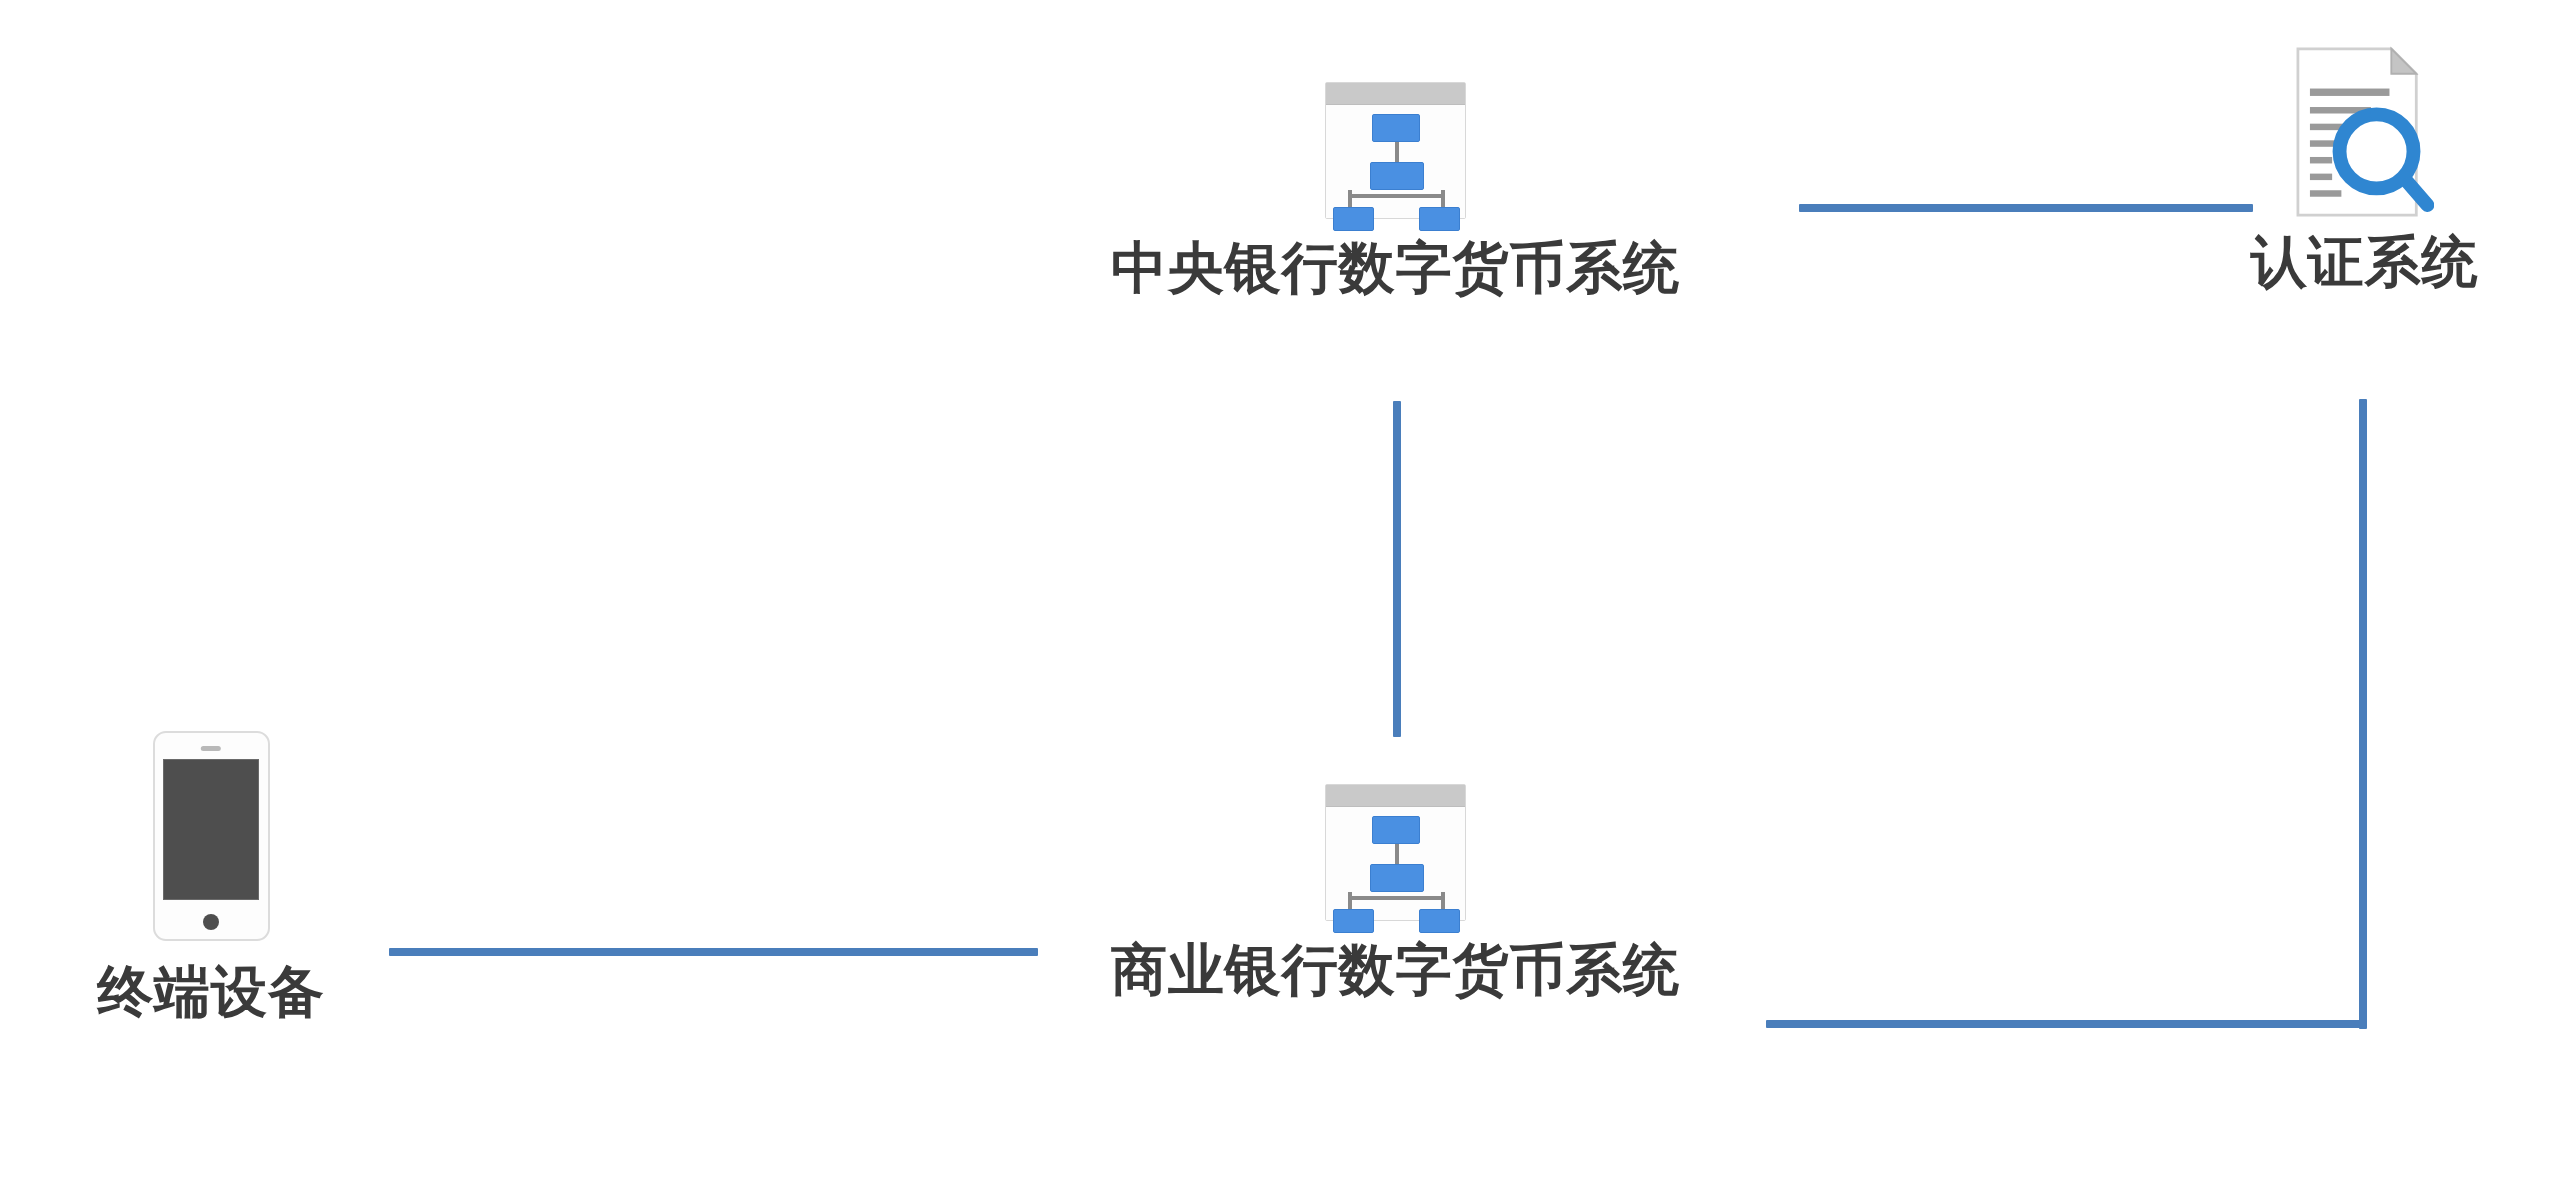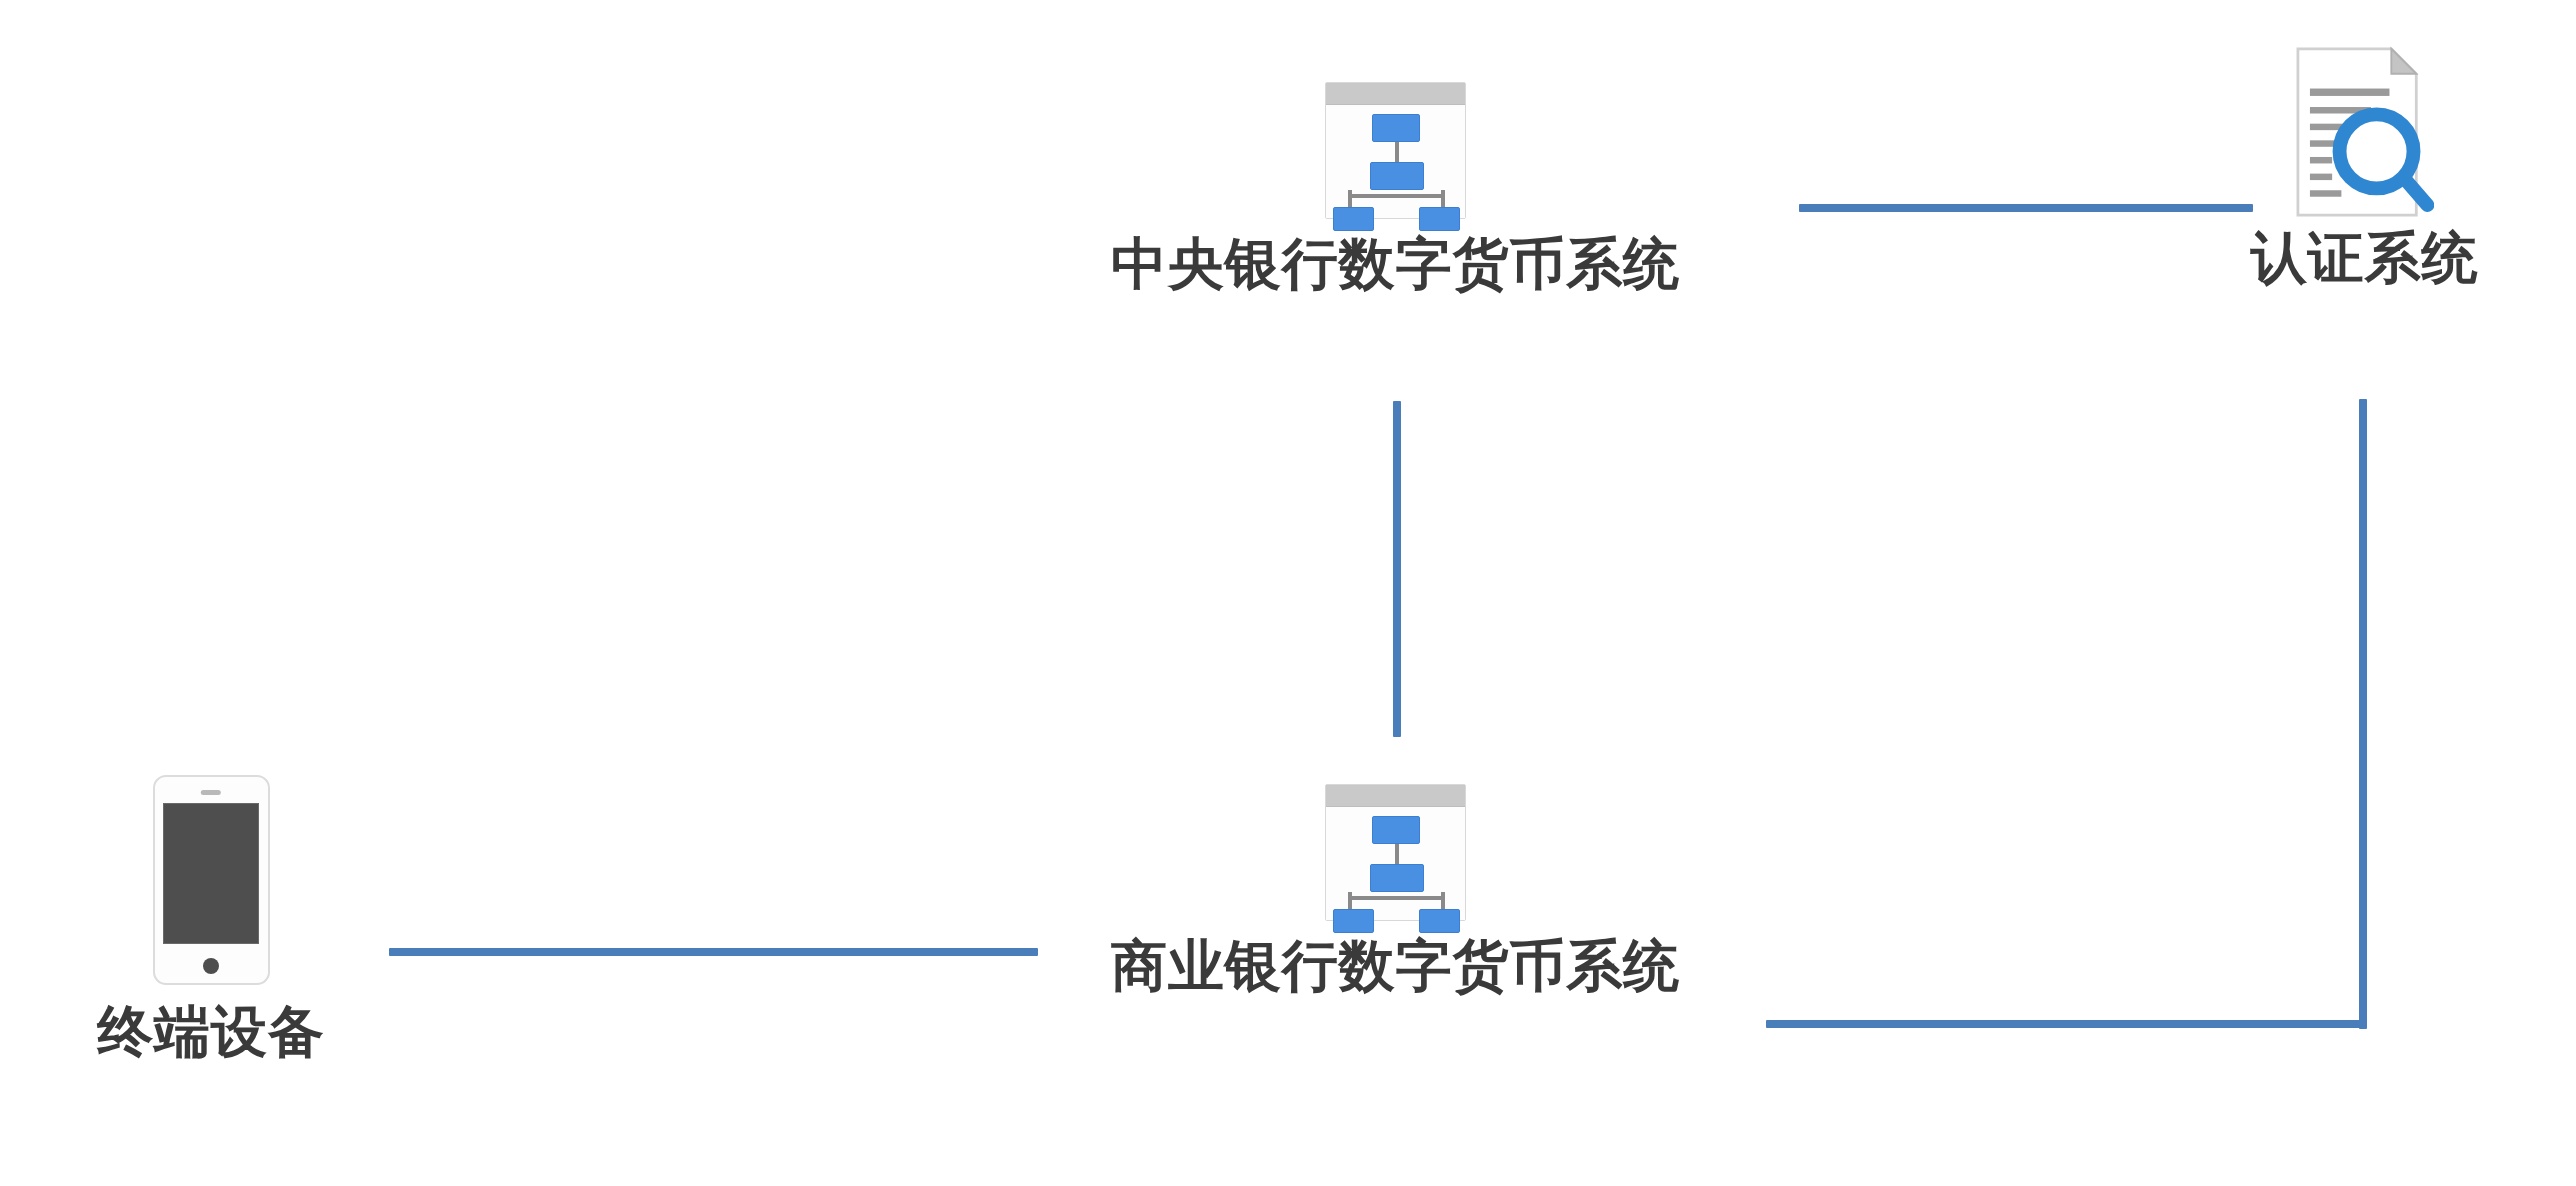--- a/index.html
+++ b/index.html
@@ -33,21 +33,21 @@
     flex-direction: column;
     align-items: center;
   }
   .node-label {
     white-space: nowrap;
     color: #3a3a3a;
     font-size: 56px;
     line-height: 1.05;
     font-weight: 700;
     letter-spacing: 0.9px;
-    font-family: Liberation Mono, monospace;
+    font-family: Liberation Serif, serif;
   }
 
   
   .orgchart {
     position: relative;
     width: 141px;
     height: 137px;
     background: #fbfbfb;
     border: 1.9px solid #d8d8d8;
     box-sizing: border-box;
@@ -207,21 +207,21 @@
         <div class="oc-line oc-hbus"></div>
         <div class="oc-line oc-v2"></div>
         <div class="oc-line oc-v3"></div>
         <div class="oc-box oc-leafL"></div>
         <div class="oc-box oc-leafR"></div>
       </div>
     </div>
     <div class="node-label" style="margin-top:20.4px;">商业银行数字货币系统</div>
   </div>
 
-  <div class="node" style="left:95px; top:731px; width:232px;margin-top:44px;">
+  <div class="node" style="left:95px; top:731px; width:232px;">
     <div class="phone">
       <div class="speaker"></div>
       <div class="screen"></div>
       <div class="home"></div>
     </div>
     <div class="node-label" style="margin-top:22px;">终端设备</div>
   </div>
 
 </div>
 

